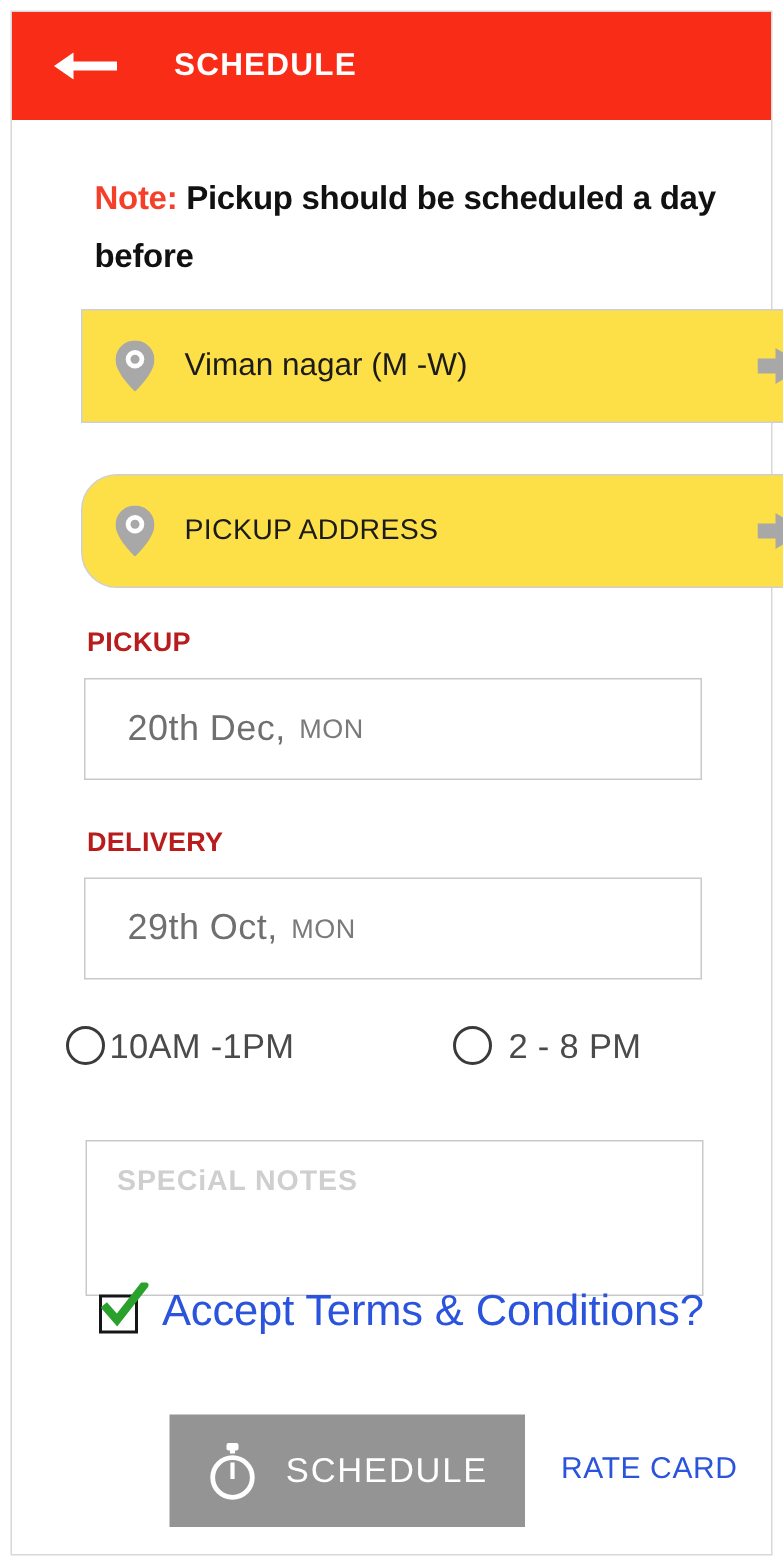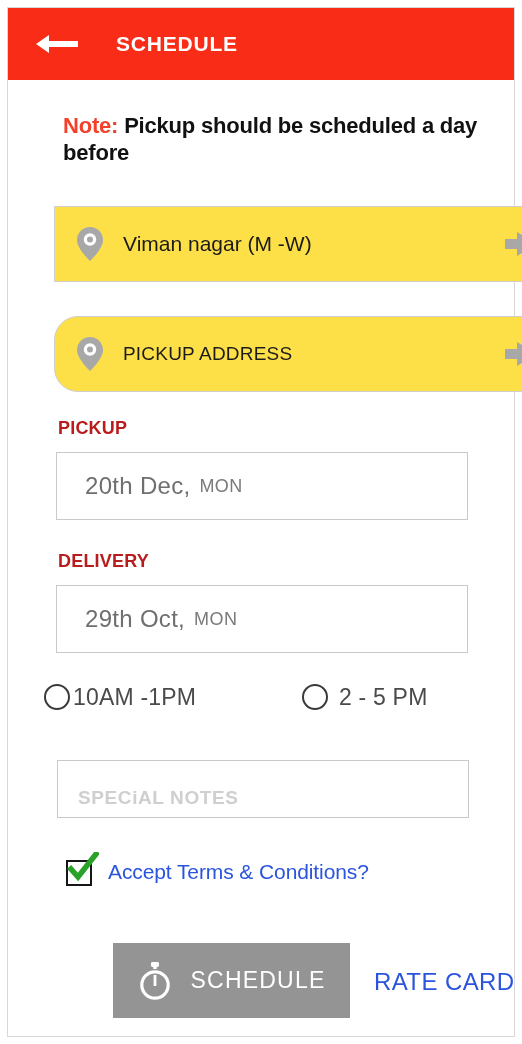--- a/index.html
+++ b/index.html
@@ -62,21 +62,21 @@
   }
 
   
   .note-line {
     position: absolute;
     left: 63px;
     top: 112px;
     width: 420px;
     font-size: 22px;
     font-weight: bold;
-    line-height: 27px;
+    line-height: 39px;
     color: #111111;
     letter-spacing: -0.2px;
   }
   .note-label { color: #f4402a; }
 
   
   .addr-box {
     position: absolute;
     left: 54px;
     width: 506px;
@@ -189,25 +189,25 @@
   }
   #radio-morning .radio-label { margin-left: 3px; }
   #radio-afternoon .radio-label { margin-left: 11px; }
 
   
   .notes-box {
     position: absolute;
     left: 57px;
     top: 760px;
     width: 412px;
-    height: 58px;
+    height: 104px;
     border: 1px solid #c9c9c9;
     box-sizing: border-box;
     background: #ffffff;
-    padding: 26px 0 0 20px;
+    padding: 16px 0 0 20px;
   }
   .notes-placeholder {
     font-size: 19px;
     font-weight: bold;
     color: #cfcfcf;
     letter-spacing: 0.6px;
   }
 
   
   .terms-row {
@@ -236,21 +236,21 @@
   .check-mark {
     position: absolute;
     left: 1px;
     top: -6px;
     width: 32px;
     height: 32px;
     display: block;
   }
   .terms-label {
     margin-left: 14px;
-    font-size: 21px;
+    font-size: 29px;
     color: #2b54dd;
     letter-spacing: -0.1px;
     white-space: nowrap;
   }
 
   
   .schedule-button {
     position: absolute;
     left: 113px;
     top: 943px;
@@ -274,21 +274,21 @@
     margin-left: 19px;
     color: #ffffff;
     font-size: 23px;
     letter-spacing: 1.2px;
     white-space: nowrap;
   }
   .rate-card-link {
     position: absolute;
     left: 374px;
     top: 968px;
-    font-size: 24px;
+    font-size: 20px;
     color: #2b54dd;
     letter-spacing: 0.4px;
     white-space: nowrap;
     cursor: pointer;
   }
 </style>
 </head>
 <body>
 
 <div class="screen">
@@ -341,21 +341,21 @@
     <span class="date-day">MON</span>
   </div>
 
   <div class="radio-row">
     <div class="radio-opt" id="radio-morning">
       <span class="radio-circle"></span>
       <span class="radio-label">10AM -1PM</span>
     </div>
     <div class="radio-opt" id="radio-afternoon">
       <span class="radio-circle"></span>
-      <span class="radio-label">2 - 5 PM</span>
+      <span class="radio-label">2 - 8 PM</span>
     </div>
   </div>
 
   <div class="notes-box">
     <span class="notes-placeholder">SPECiAL NOTES</span>
   </div>
 
   <div class="terms-row">
     <span class="check-wrap">
       <span class="check-box"></span>

